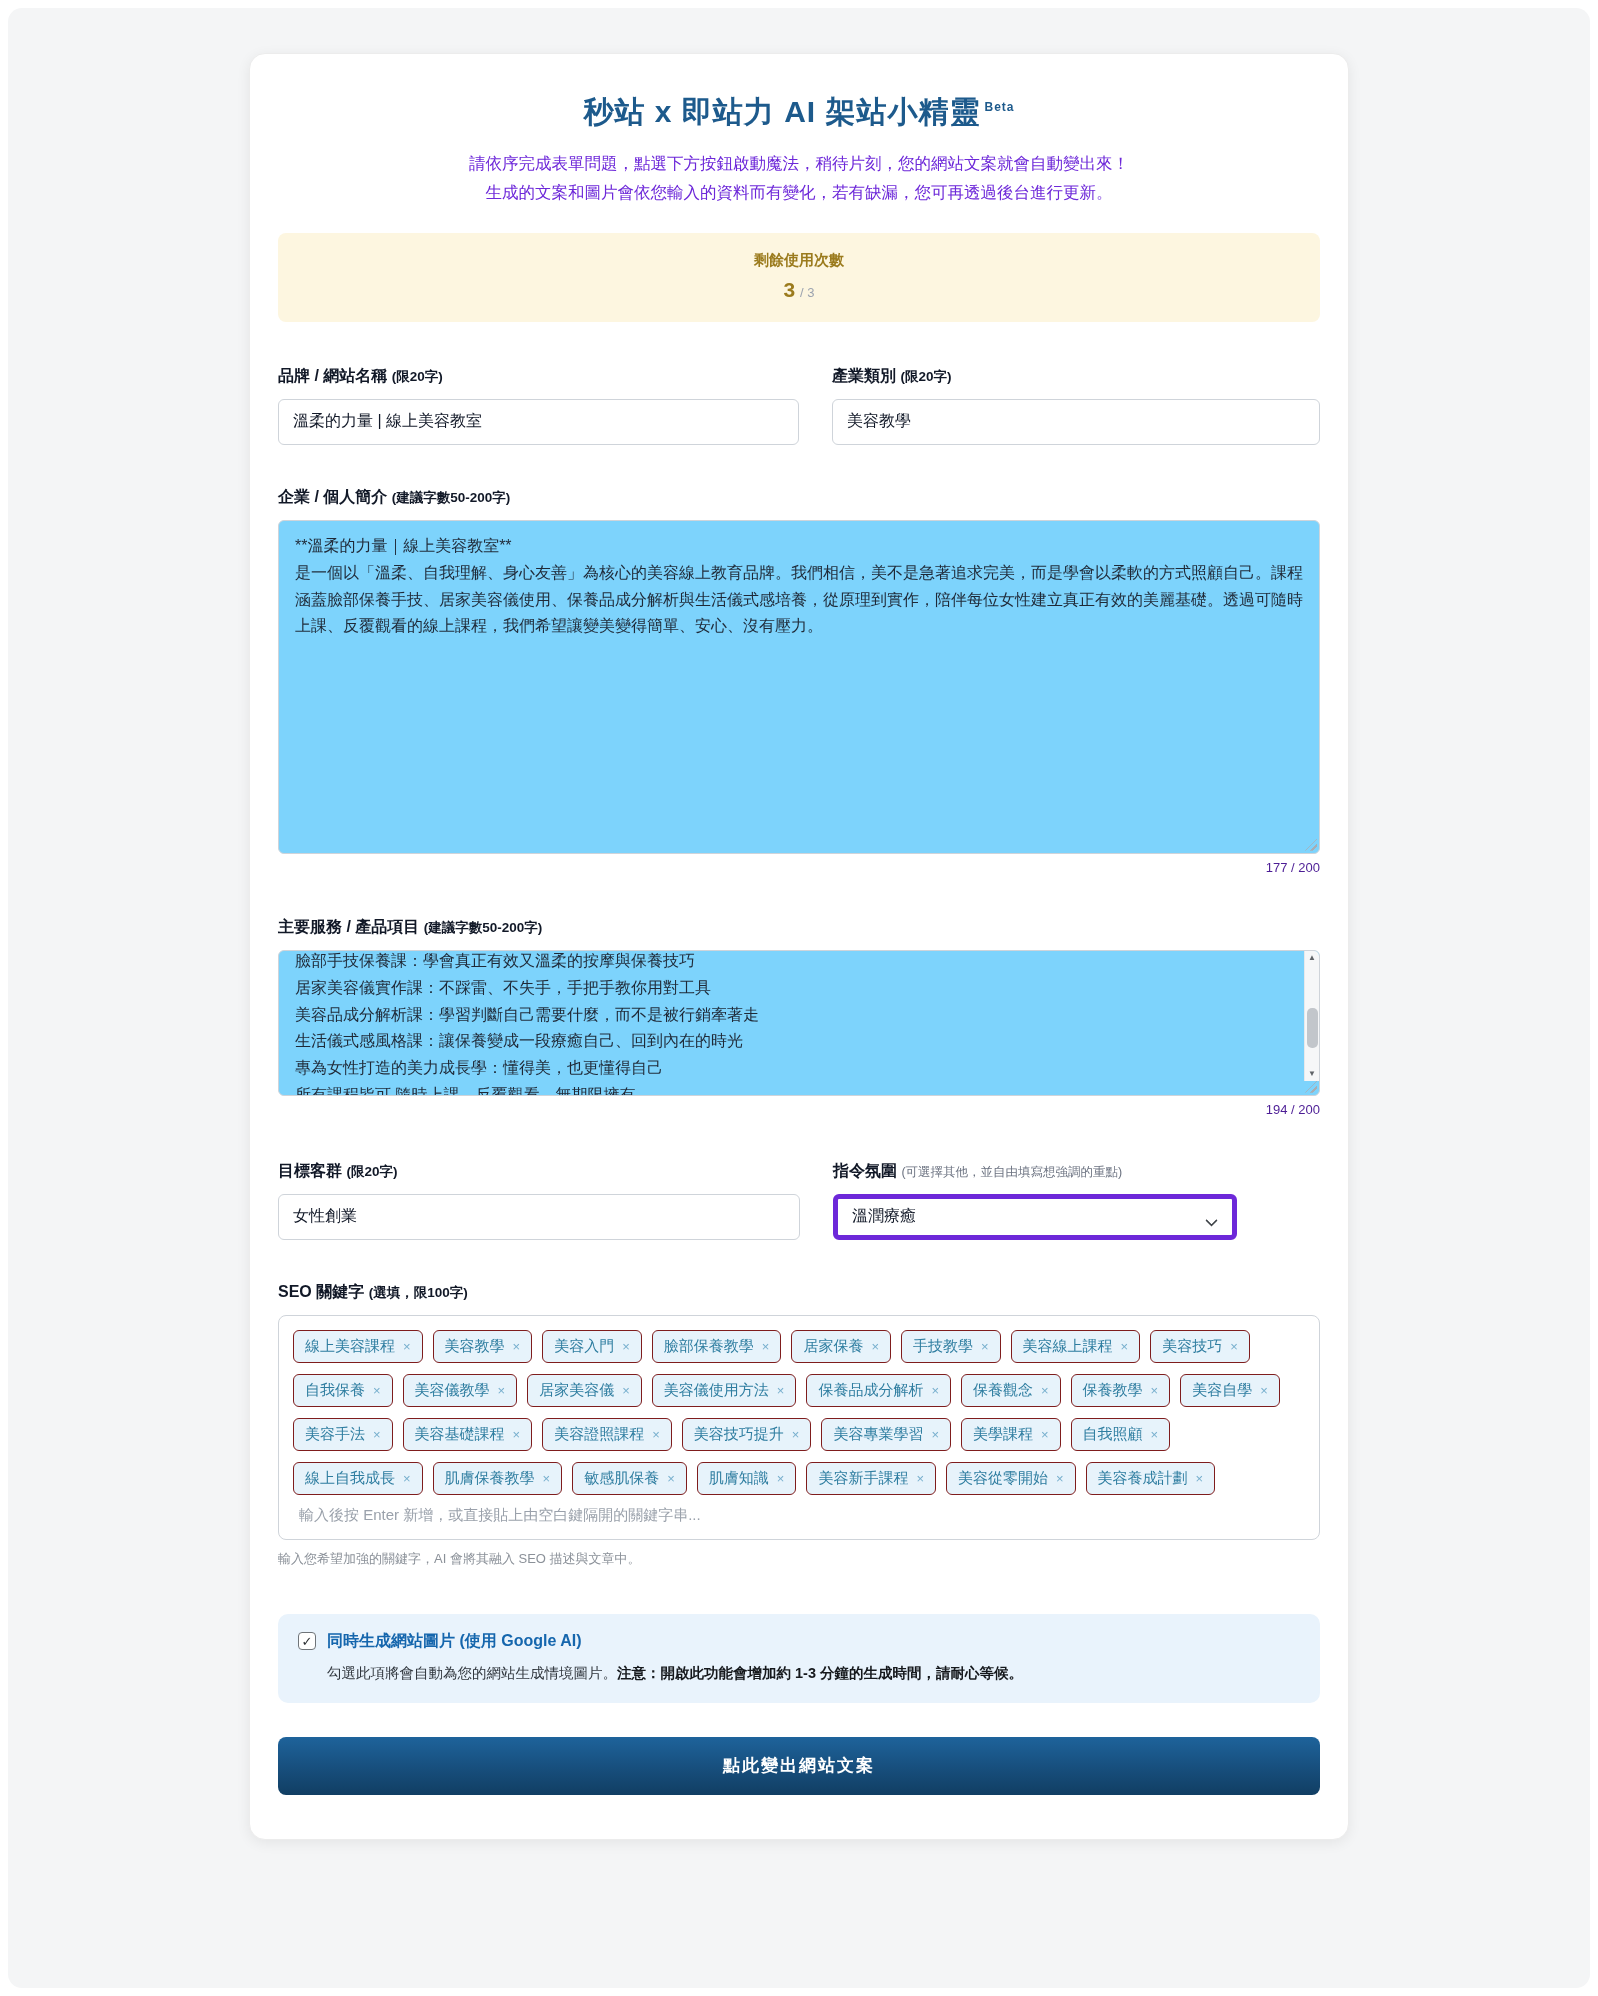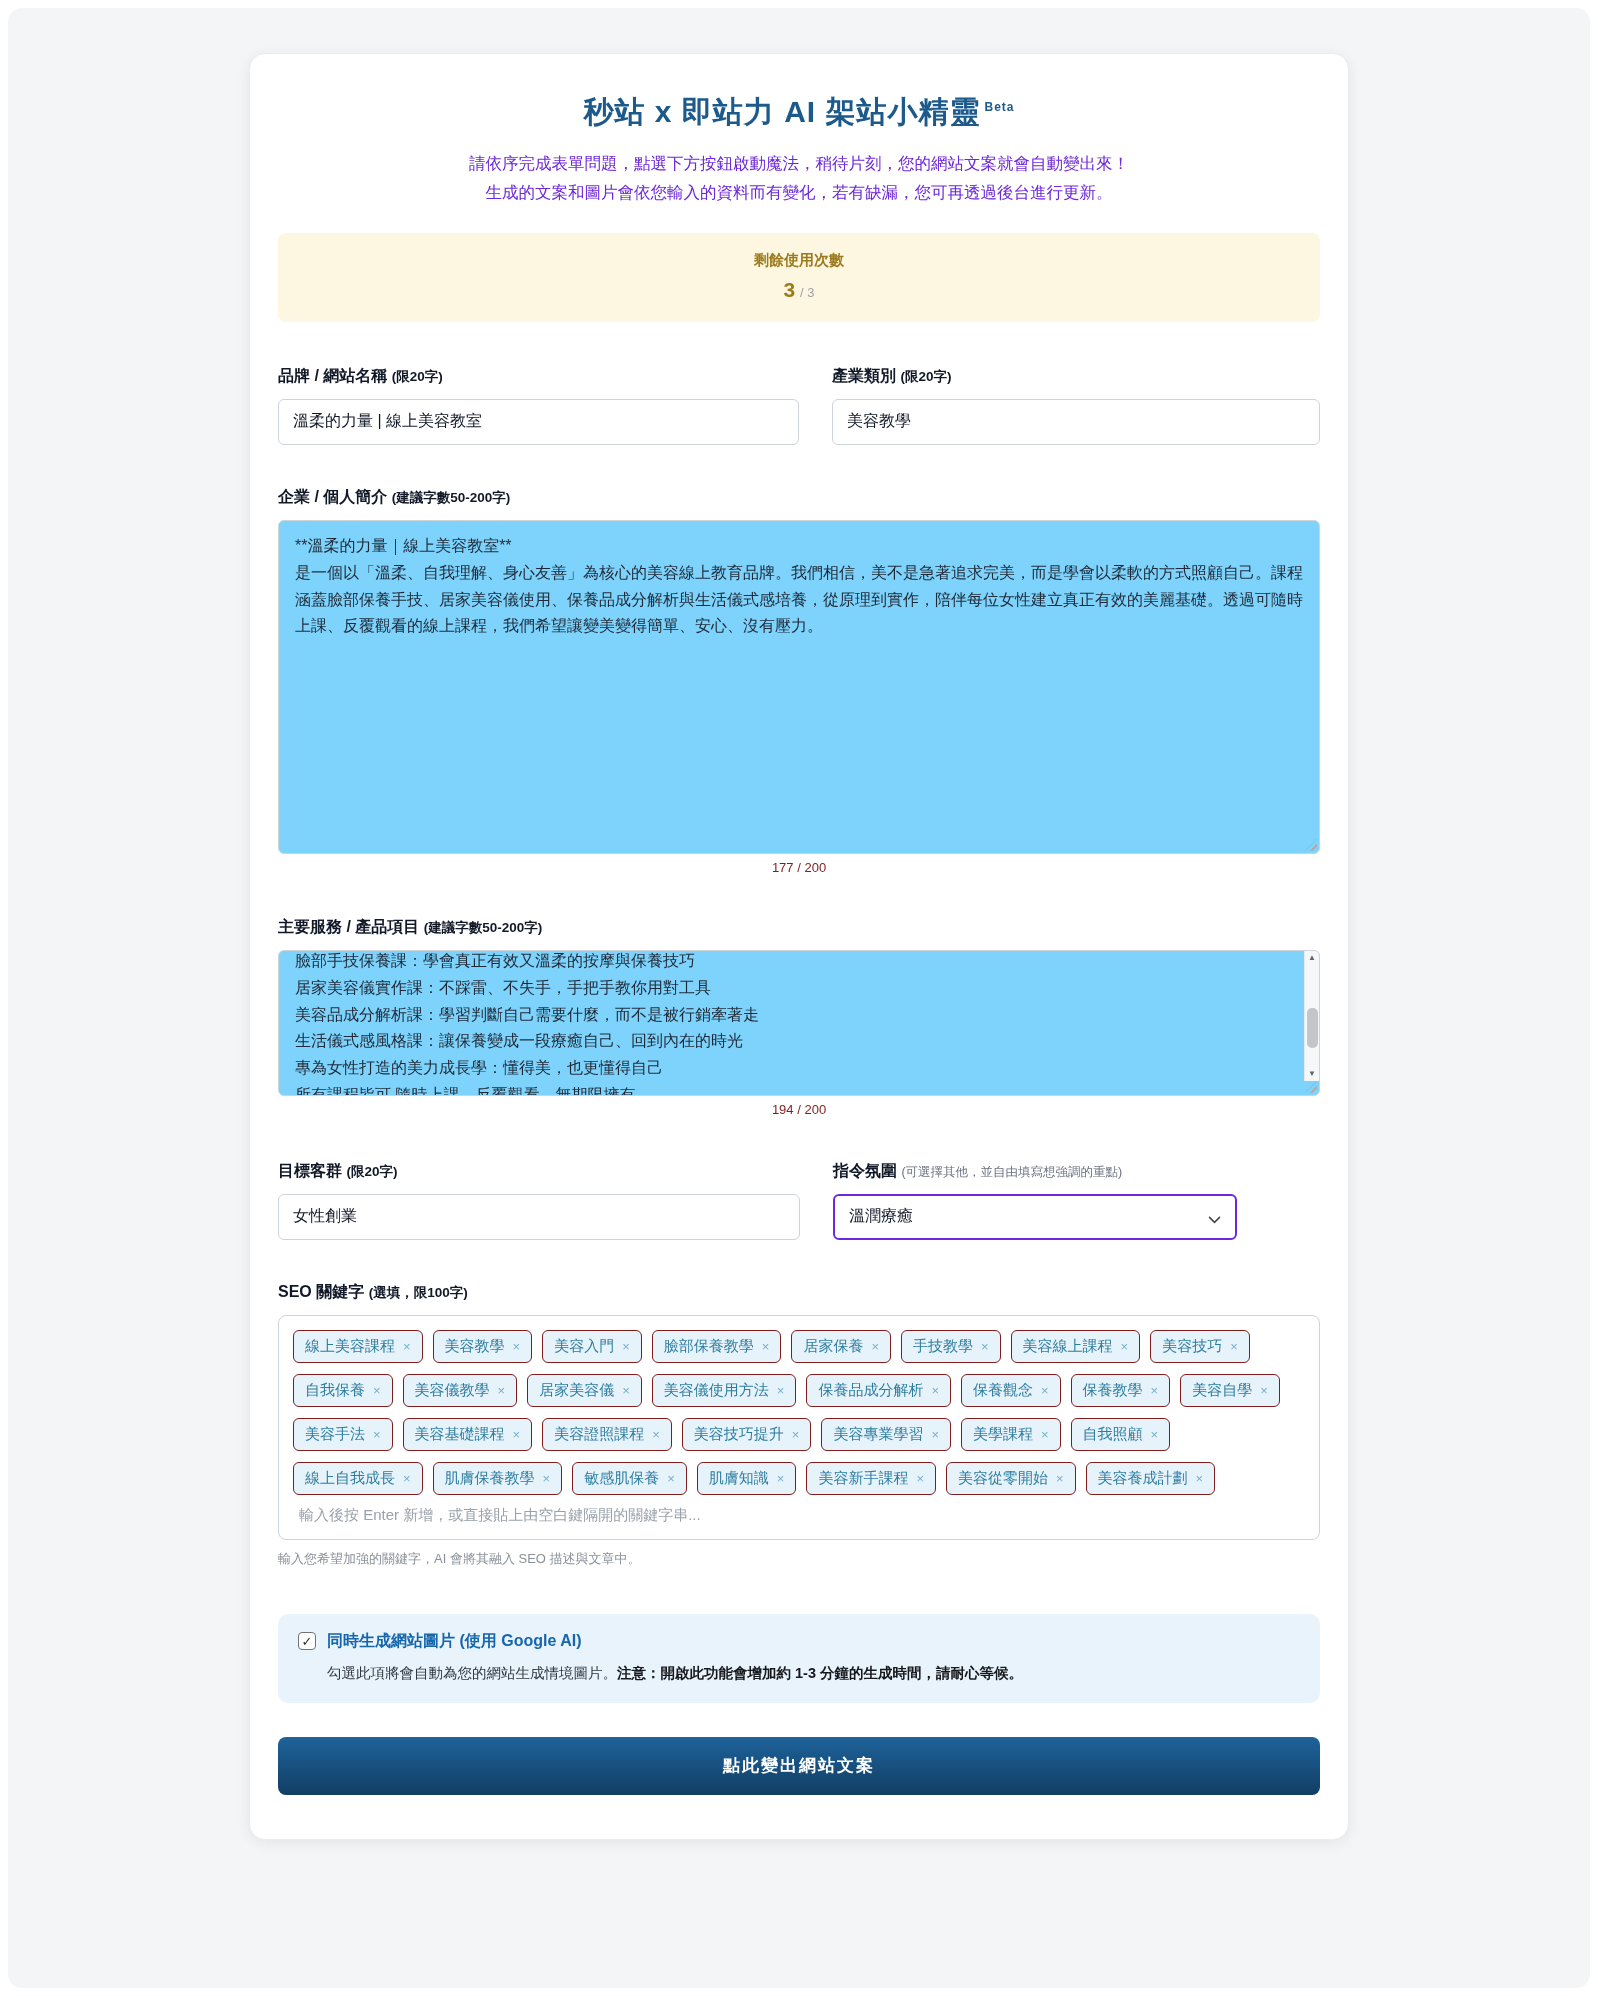--- a/index.html
+++ b/index.html
@@ -58,40 +58,40 @@
     border:1px solid #cfd4da; border-radius:6px;
     background:#7dd3fc;
     font-size:16px; line-height:1.68; color:#1f2937;
     padding:12px 16px;
     overflow:hidden;
   }
   .ta-intro { height:334px; }
   .ta-services { height:146px; padding-right:30px; }
   .ta-content { white-space:pre-line; }
   .ta-services .ta-content { margin-top:-15px; }
-  .counter { text-align:center; color:#7f1d1d; font-size:13px; margin-top:6px; }
+  .counter { text-align:right; color:#4c1d95; font-size:13px; margin-top:6px; }
   
   .resize-handle {
     position:absolute; right:2px; bottom:2px; width:12px; height:12px;
     background:repeating-linear-gradient(135deg, transparent 0 3px, #a8adb3 3px 4.5px);
     clip-path:polygon(100% 0, 100% 100%, 0 100%);
   }
   
   .scrollbar {
     position:absolute; top:0; right:0; width:15px; height:calc(100% - 14px);
     background:#f6f7f8; border-left:1px solid #e7e9eb;
     display:flex; flex-direction:column; align-items:center;
   }
   .sb-arrow { color:#606468; font-size:8px; line-height:14px; height:14px; }
   .sb-track { position:relative; flex:1; width:100%; }
   .sb-thumb { position:absolute; left:2px; width:11px; top:42%; height:40%; background:#c2c6cb; border-radius:5px; }
   
   .select-box {
     position:relative; width:100%; height:46px;
-    border:2px solid #6d28d9; border-radius:6px; background:#fff;
+    border:5px solid #6d28d9; border-radius:6px; background:#fff;
     display:flex; align-items:center; padding:0 40px 0 14px;
     font-size:16px; color:#111827; cursor:pointer;
   }
   .chevron {
     position:absolute; right:16px; top:17px;
     width:9px; height:9px;
     border-right:2px solid #3f4449; border-bottom:2px solid #3f4449;
     transform:rotate(45deg); border-radius:1px;
   }
   

